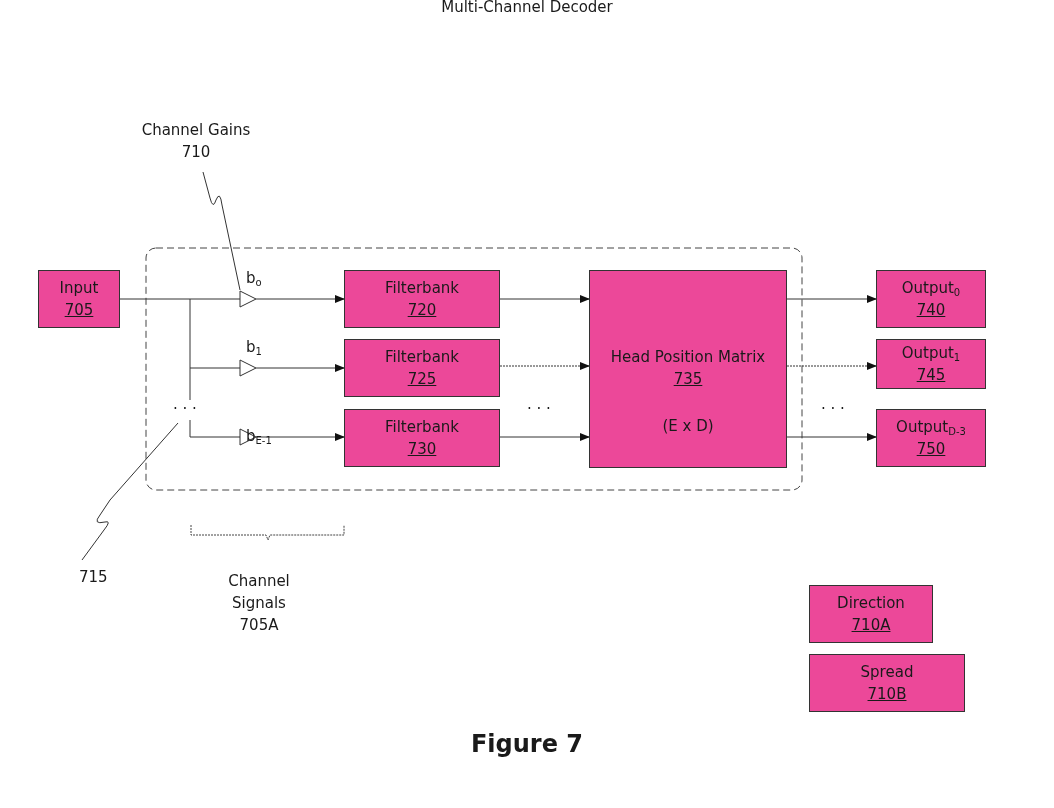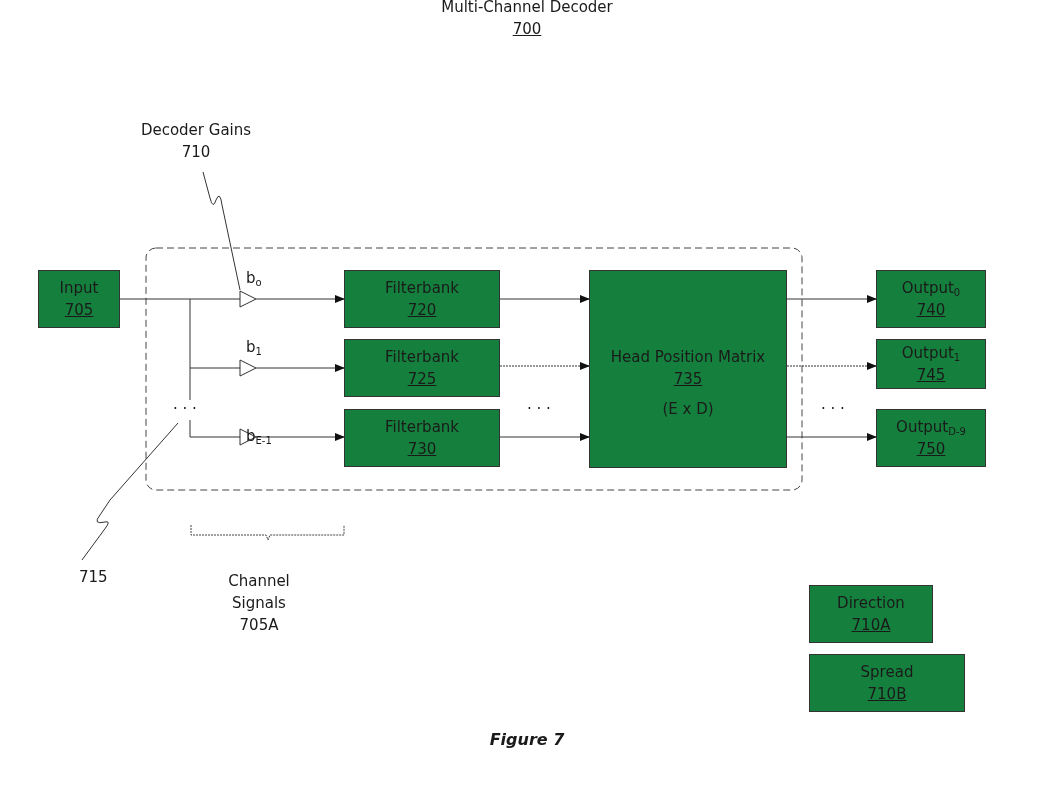--- a/index.html
+++ b/index.html
@@ -1,26 +1,26 @@
 <!DOCTYPE html>
 <html><head>
   <meta charset="utf-8">
   <style>
     html, body { margin: 0; padding: 0; background: #ffffff; }
     body { width: 1054px; height: 808px; position: relative; overflow: hidden;
            font-family: "DejaVu Sans", "Liberation Sans", sans-serif; color: #1a1a1a; }
     .abs { position: absolute; }
     .txt { font-size: 15px; text-align: center; line-height: 22px; white-space: nowrap; }
     .u { text-decoration: underline; }
-    .box { position: absolute; border: 1px solid #333; background: #15803d; box-sizing: border-box;
+    .box { position: absolute; border: 1px solid #333; background: #ec4899; box-sizing: border-box;
            display: flex; flex-direction: column; align-items: center; justify-content: center;
            font-size: 15px; line-height: 22px; }
     sub { font-size: 10px; vertical-align: -3px; line-height: 0; }
     svg#wires { position: absolute; left: 0; top: 0; }
-    .fig { font-size: 16px; font-style: italic; font-weight: bold; }
+    .fig { font-size: 24px; font-weight: bold; }
   </style>
 </head>
 <body>
 
 <svg id="wires" width="1054" height="808">
   <defs>
     <marker id="arr" markerWidth="10" markerHeight="8" refX="9" refY="4" orient="auto" markerUnits="userSpaceOnUse">
       <path d="M0,0 L10,4 L0,8 z" fill="#111"></path>
     </marker>
   </defs>
@@ -51,25 +51,24 @@
   <line x1="787" y1="437" x2="876" y2="437" stroke="#333" marker-end="url(#arr)"></line>
 
   <path d="M203,172 L210,198 Q213,210 216,200 Q220,190 222,205 L240,290" fill="none" stroke="#333" stroke-width="1"></path>
   <path d="M178,423 L110,500 L100,515 Q92,525 105,522 Q112,520 104,530 L82,560" fill="none" stroke="#333" stroke-width="1"></path>
 
   <path d="M191,525 L191,535 L266,535 L268,540 L270,535 L344,535 L344,525" fill="none" stroke="#444" stroke-width="1" stroke-dasharray="2,1"></path>
 </svg>
 
 <div class="abs txt" style="left:427px; top:-4px; width:200px;">
   <div>Multi-Channel Decoder</div>
-  <div class="u">700</div>
 </div>
 
 <div class="abs txt" style="left:136px; top:119px; width:120px;">
-  <div>Decoder Gains</div>
+  <div>Channel Gains</div>
   <div>710</div>
 </div>
 
 <div class="box" style="left:38px; top:270px; width:82px; height:58px;">
   <div>Input</div>
   <div class="u">705</div>
 </div>
 
 <div class="abs txt" style="left:246px; top:267px;"><span>b</span><sub>o</sub></div>
 <div class="abs txt" style="left:246px; top:336px;"><span>b</span><sub>1</sub></div>
@@ -88,35 +87,35 @@
 <div class="box" style="left:344px; top:409px; width:156px; height:58px;">
   <div>Filterbank</div>
   <div class="u">730</div>
 </div>
 
 <div class="abs txt" style="left:527px; top:398px;">· · ·</div>
 
 <div class="box" style="left:589px; top:270px; width:198px; height:198px; justify-content:flex-start;">
   <div style="margin-top:75px;">Head Position Matrix</div>
   <div class="u">735</div>
-  <div style="margin-top:8px;">(E x D)</div>
+  <div style="margin-top:25px;">(E x D)</div>
 </div>
 
 <div class="abs txt" style="left:821px; top:398px;">· · ·</div>
 
 <div class="box" style="left:876px; top:270px; width:110px; height:58px;">
   <div><span>Output</span><sub>0</sub></div>
   <div class="u">740</div>
 </div>
 <div class="box" style="left:876px; top:339px; width:110px; height:50px;">
   <div><span>Output</span><sub>1</sub></div>
   <div class="u">745</div>
 </div>
 <div class="box" style="left:876px; top:409px; width:110px; height:58px;">
-  <div><span>Output</span><sub>D-9</sub></div>
+  <div><span>Output</span><sub>D-3</sub></div>
   <div class="u">750</div>
 </div>
 
 <div class="abs txt" style="left:56px; top:566px;margin-left:23px;">715</div>
 
 <div class="abs txt" style="left:209px; top:570px; width:100px;text-align:center;">
   <div>Channel</div>
   <div>Signals</div>
   <div>705A</div>
 </div>

